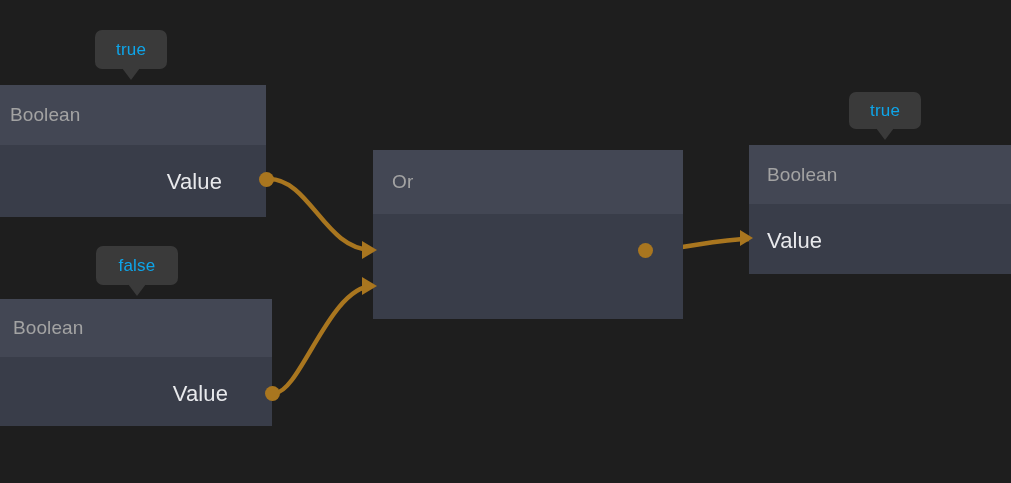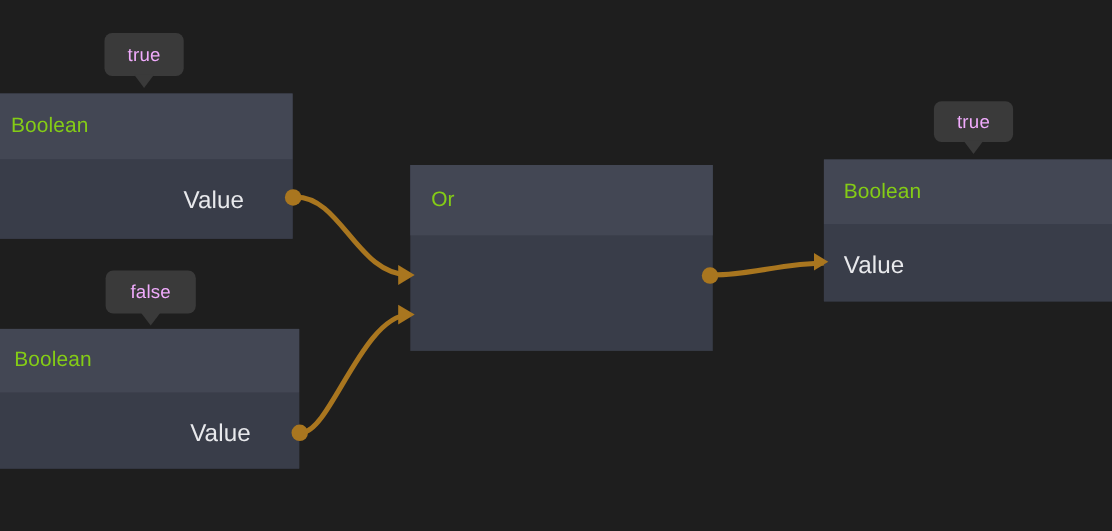--- a/index.html
+++ b/index.html
@@ -41,21 +41,21 @@
     box-sizing: border-box;
     overflow: visible;
   }
   .node-header {
     background: #434754;
     display: flex;
     align-items: center;
     box-sizing: border-box;
   }
   .node-title {
-    color: #84cc16;
+    color: #a3a3a3;
     font-size: 19px;
     letter-spacing: 0.1px;
     white-space: nowrap;
   }
   .node-body {
     position: relative;
     background: #393d49;
     box-sizing: border-box;
   }
   .port-row {
@@ -94,21 +94,21 @@
     position: absolute;
     z-index: 6;
     background: #3a3a3a;
     border-radius: 7px;
     display: flex;
     align-items: center;
     justify-content: center;
     box-sizing: border-box;
   }
   .tooltip-text {
-    color: #f0abfc;
+    color: #0ea5e9;
     font-size: 17px;
     letter-spacing: 0.2px;
   }
   .tooltip-tail {
     position: absolute;
     left: 50%;
     bottom: -11px;
     margin-left: -9px;
     width: 0;
     height: 0;
@@ -158,21 +158,21 @@
       </div>
     </div>
   </div>
   <div class="conn-dot" style="left:265px; top:386px;"></div>
 
   <div class="tooltip" style="left:96px; top:246px; width:82px; height:39px;">
     <span class="tooltip-text">false</span>
     <span class="tooltip-tail"></span>
   </div>
 
-  <div class="node" style="left:373px; top:150px; width:275px; height:169px;">
+  <div class="node" style="left:373px; top:150px; width:310px; height:169px;">
     <div class="node-header" style="height:64px; padding-left:19px;">
       <span class="node-title">Or</span>
     </div>
   </div>
   <div class="conn-arrow" style="left:362px; top:241px;"></div>
   <div class="conn-arrow" style="left:362px; top:277px;"></div>
   <div class="conn-dot" style="left:638px; top:243px;"></div>
 
   <div class="node" style="left:749px; top:145px; width:302px; height:129px;">
     <div class="node-header" style="height:59px; padding-left:18px;">

